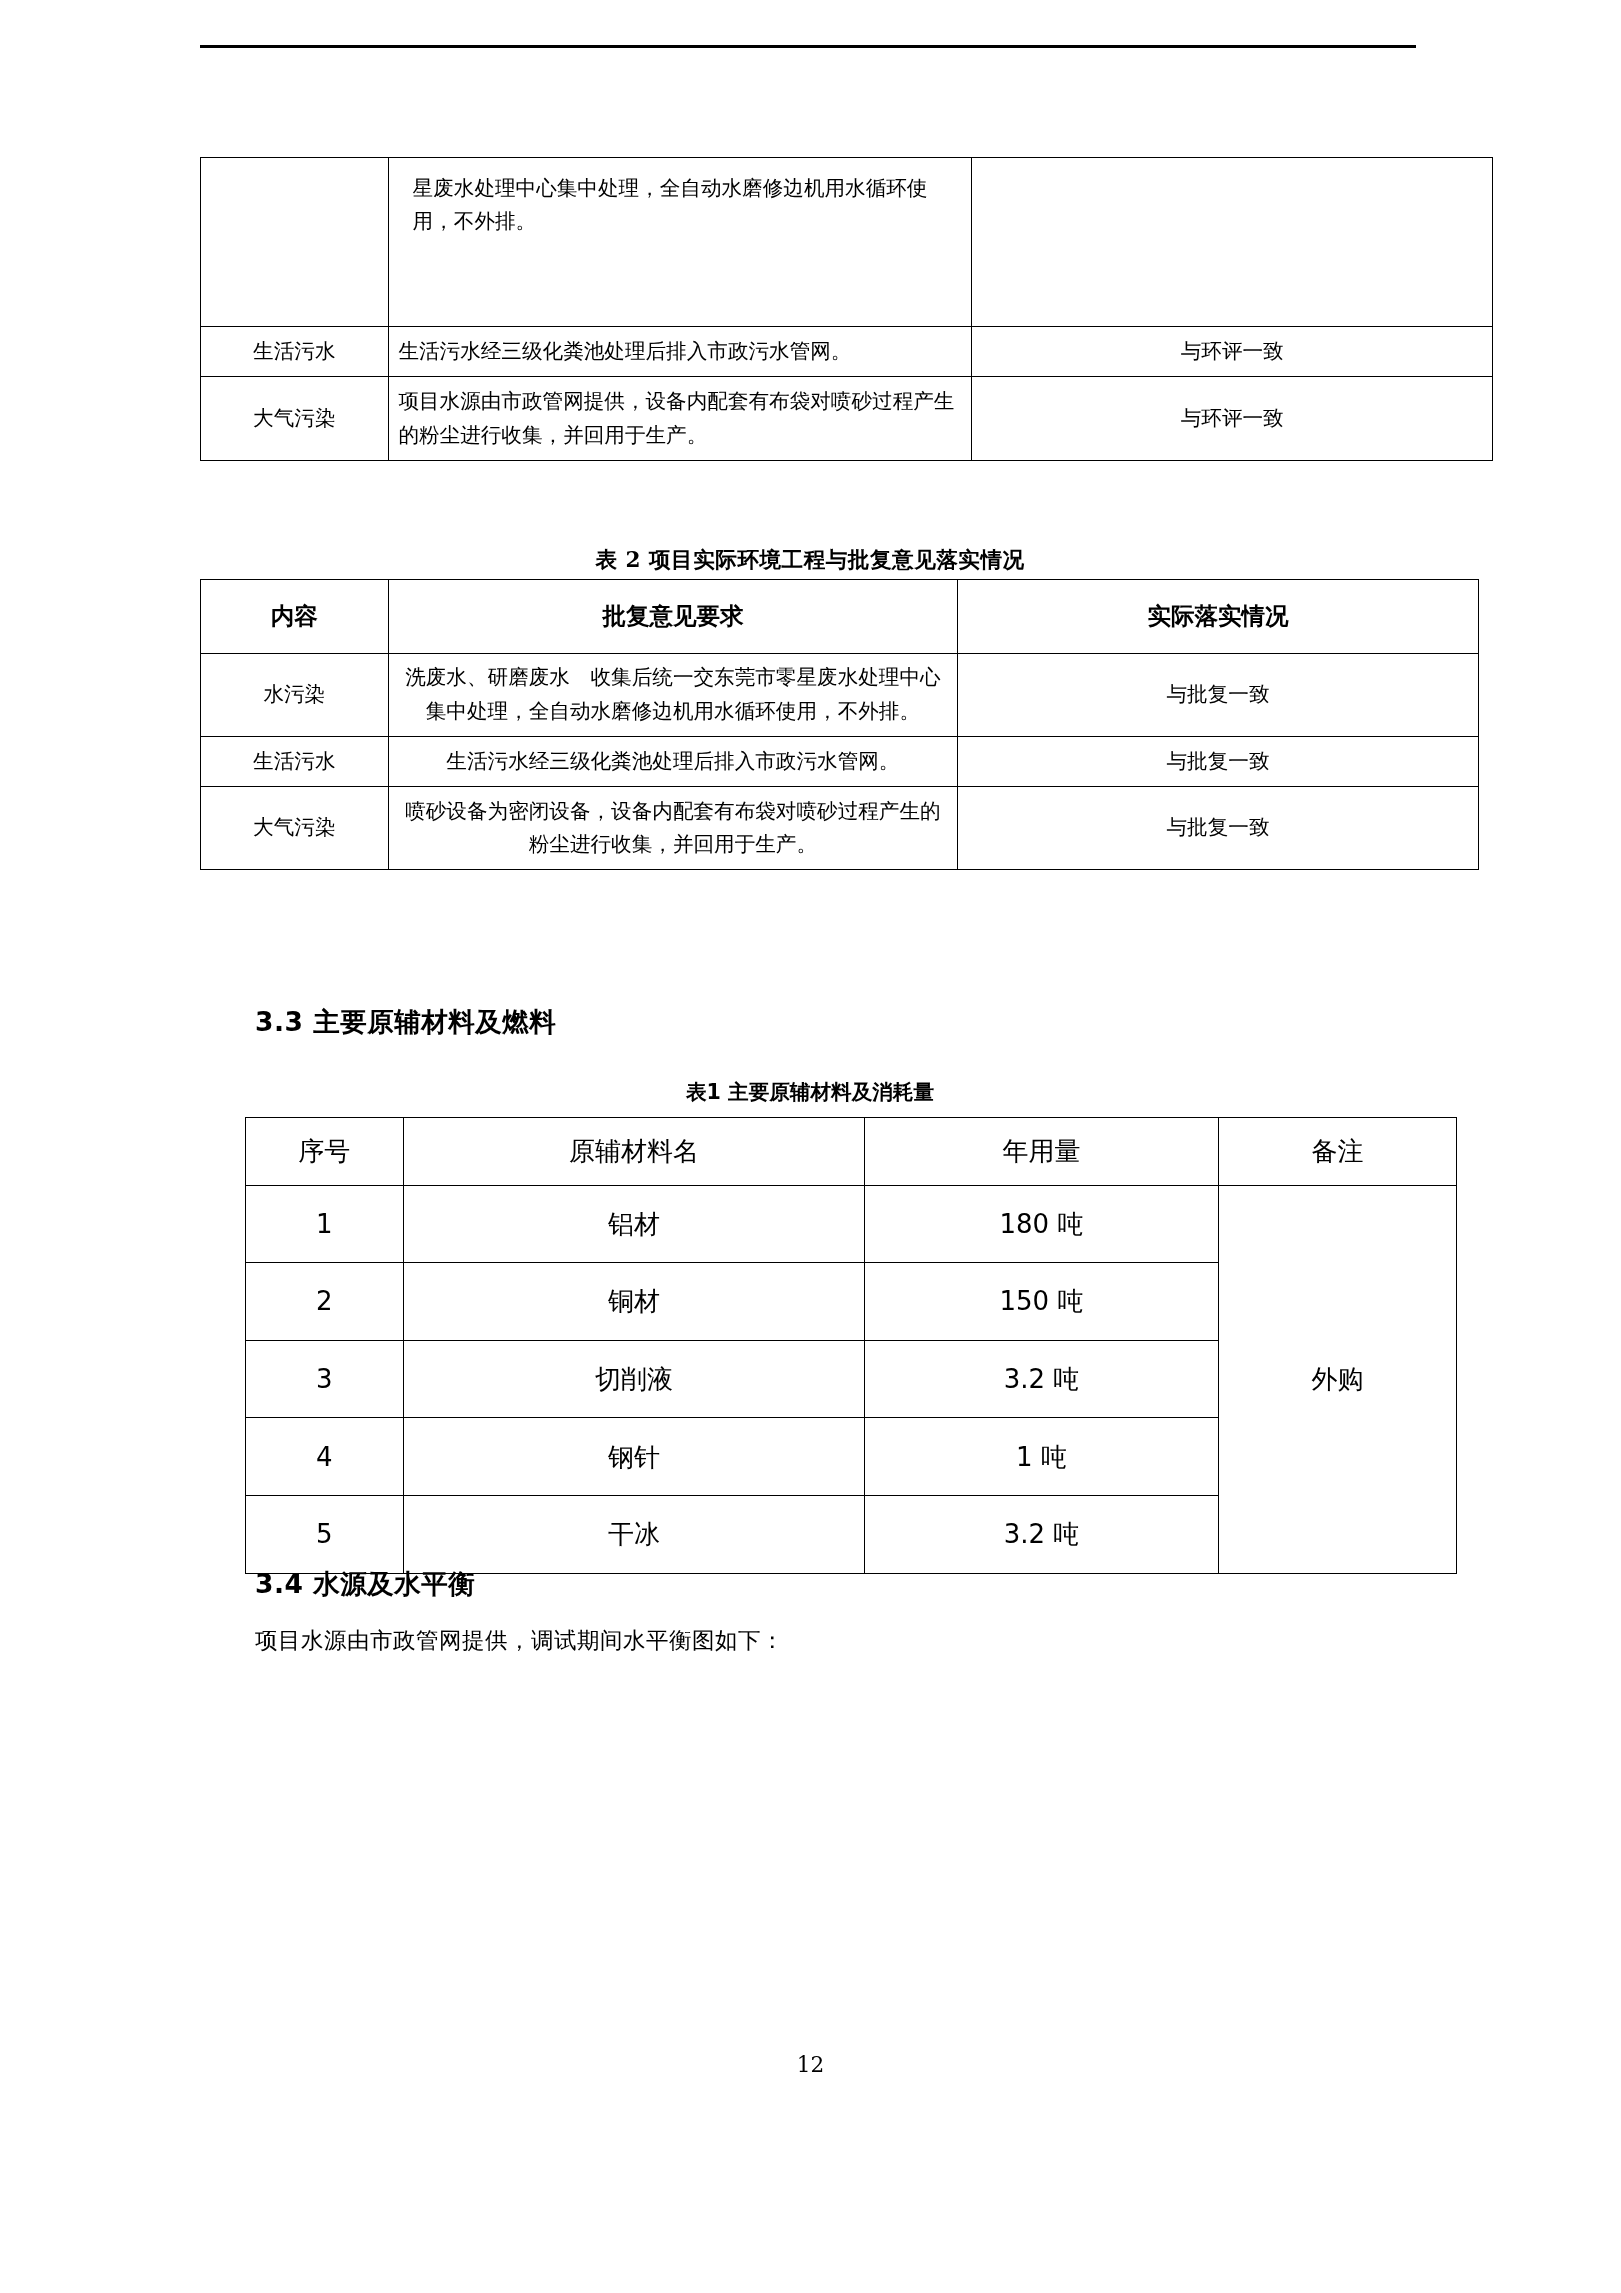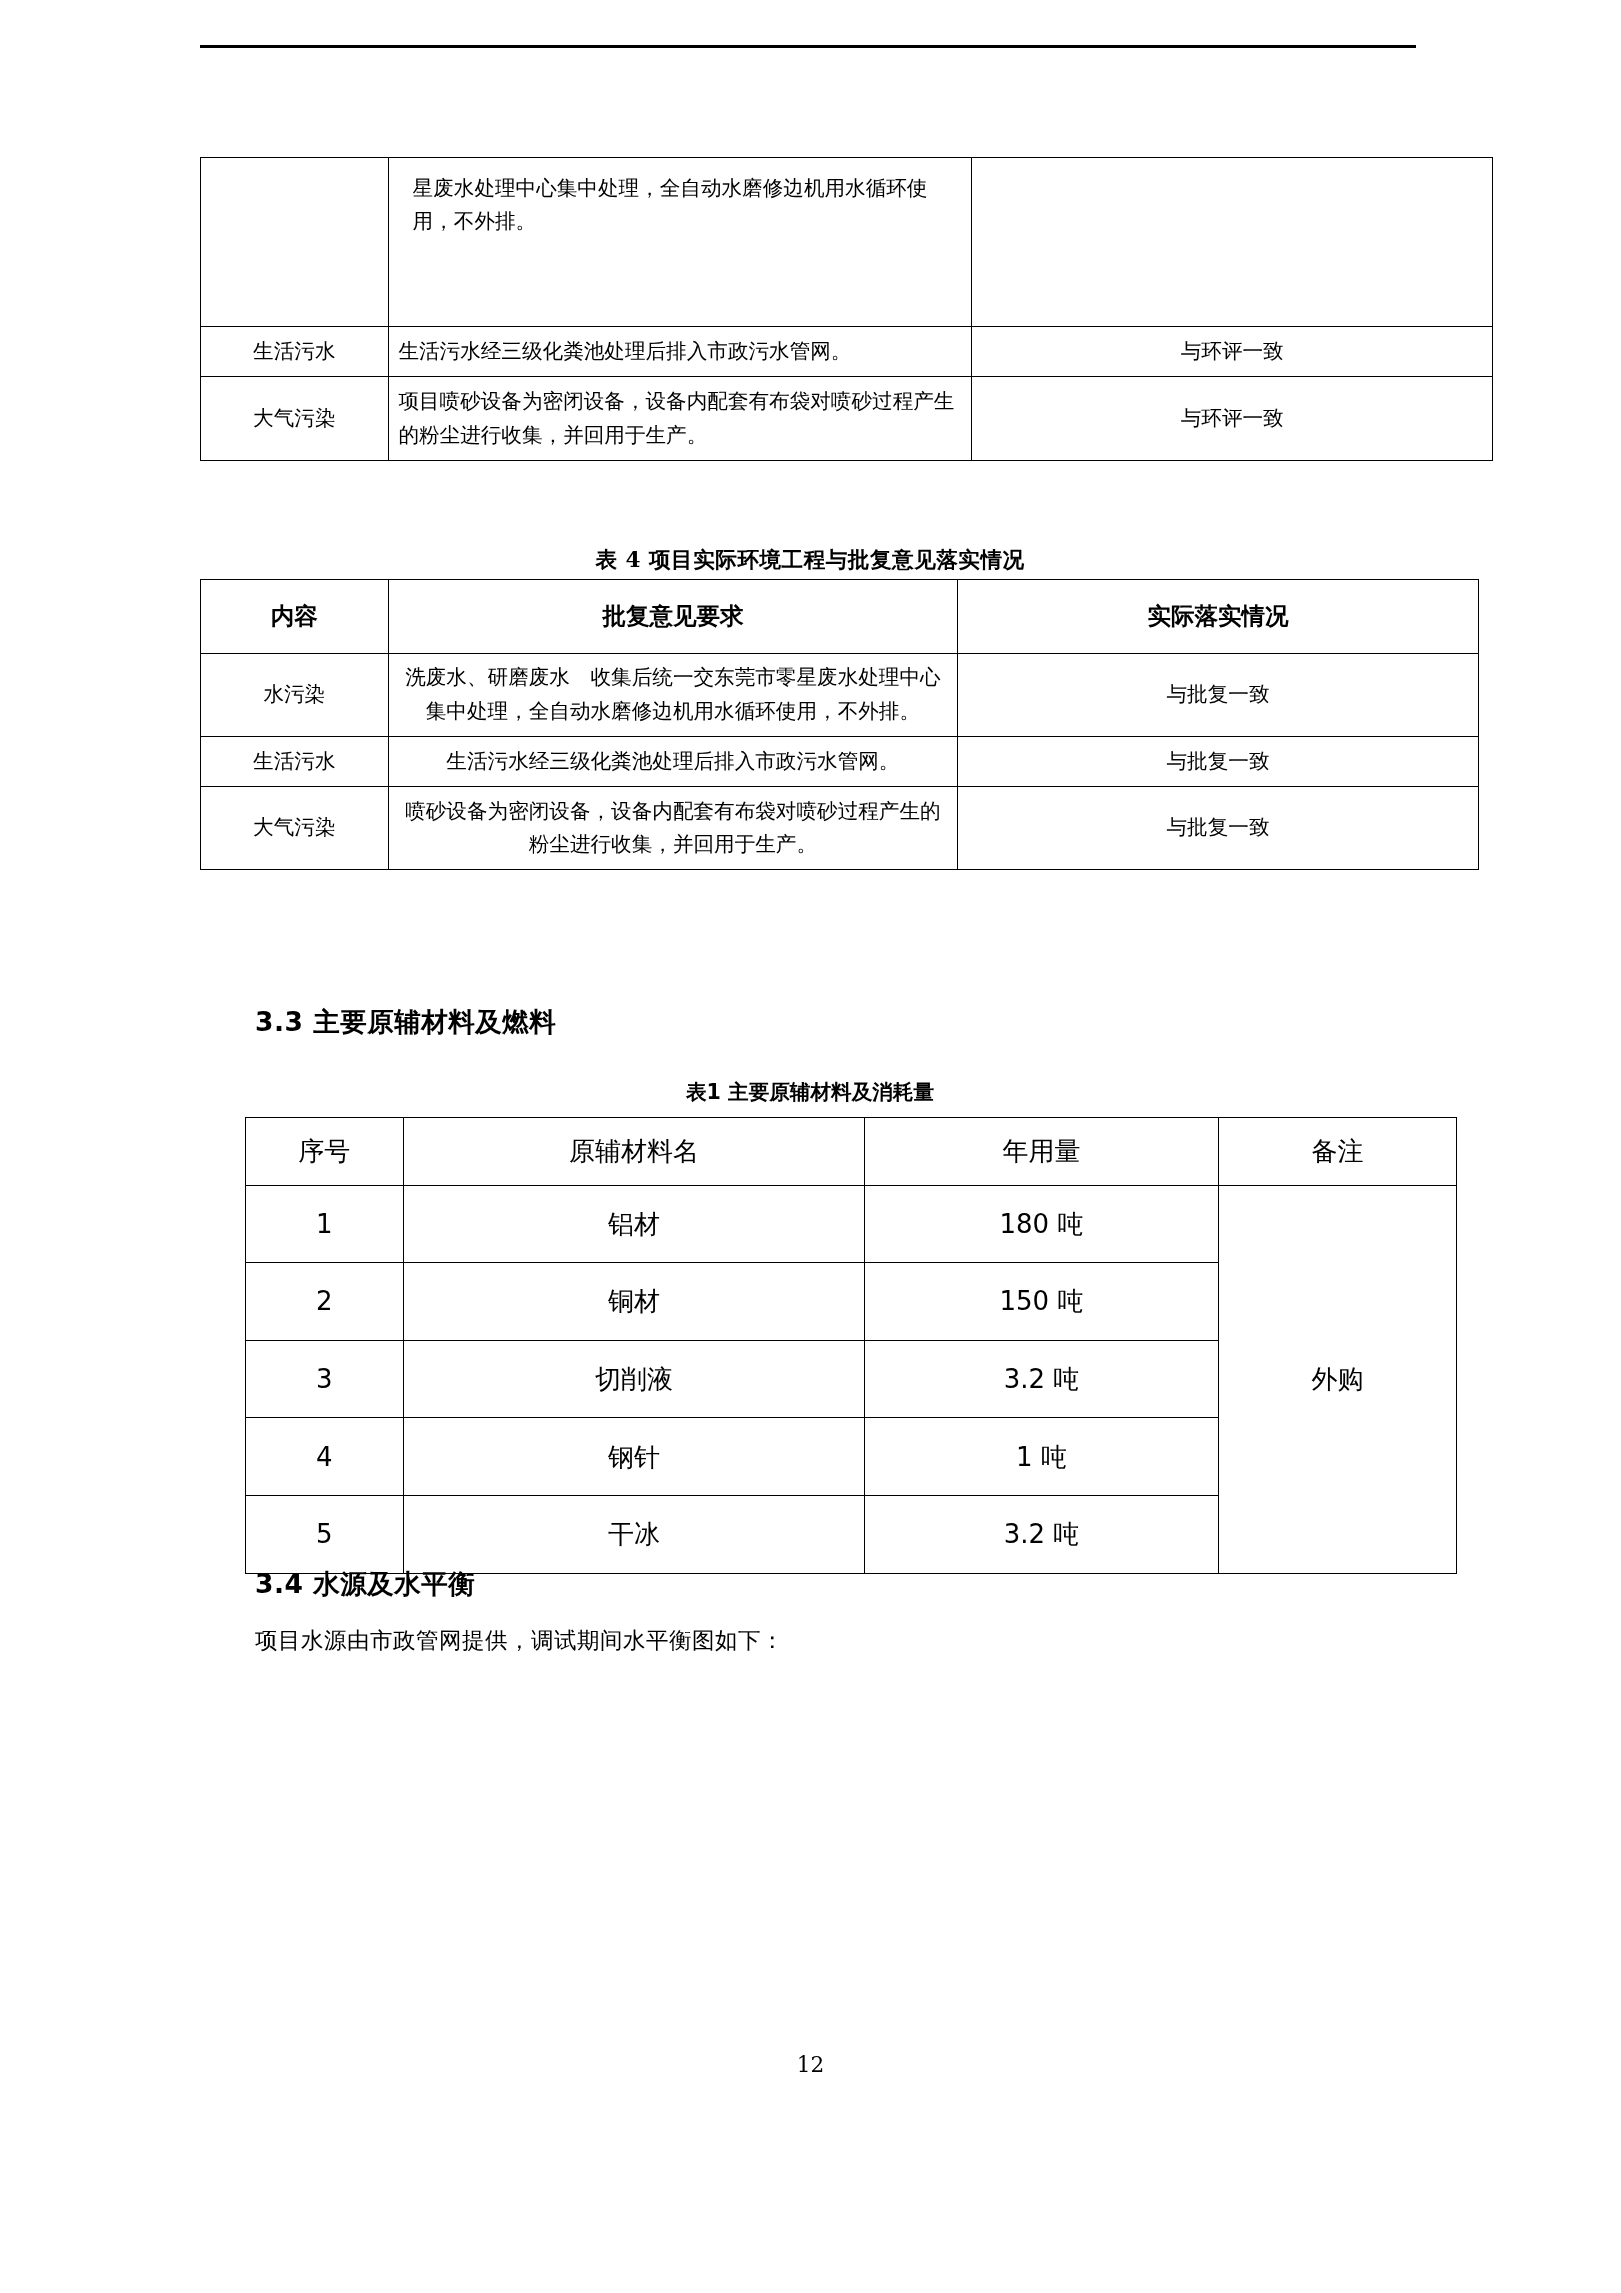--- a/index.html
+++ b/index.html
@@ -178,27 +178,27 @@
         <td class="c-desc">星废水处理中心集中处理，全自动水磨修边机用水循环使用，不外排。</td>
         <td class="c-result"></td>
       </tr>
       <tr>
         <td class="c-label">生活污水</td>
         <td class="c-desc">生活污水经三级化粪池处理后排入市政污水管网。</td>
         <td class="c-result">与环评一致</td>
       </tr>
       <tr>
         <td class="c-label">大气污染</td>
-        <td class="c-desc">项目喷砂设备为密闭设备，设备内配套有布袋对喷砂过程产生的粉尘进行收集，并回用于生产。</td>
+        <td class="c-desc">项目水源由市政管网提供，设备内配套有布袋对喷砂过程产生的粉尘进行收集，并回用于生产。</td>
         <td class="c-result">与环评一致</td>
       </tr>
     </tbody>
   </table>
 
-  <div class="table-caption" id="caption-table4">表 4 项目实际环境工程与批复意见落实情况</div>
+  <div class="table-caption" id="caption-table4">表 2 项目实际环境工程与批复意见落实情况</div>
 
   <table class="doc-table" id="table-4">
     <thead>
       <tr>
         <th class="h-label">内容</th>
         <th class="h-desc">批复意见要求</th>
         <th class="h-result">实际落实情况</th>
       </tr>
     </thead>
     <tbody>

